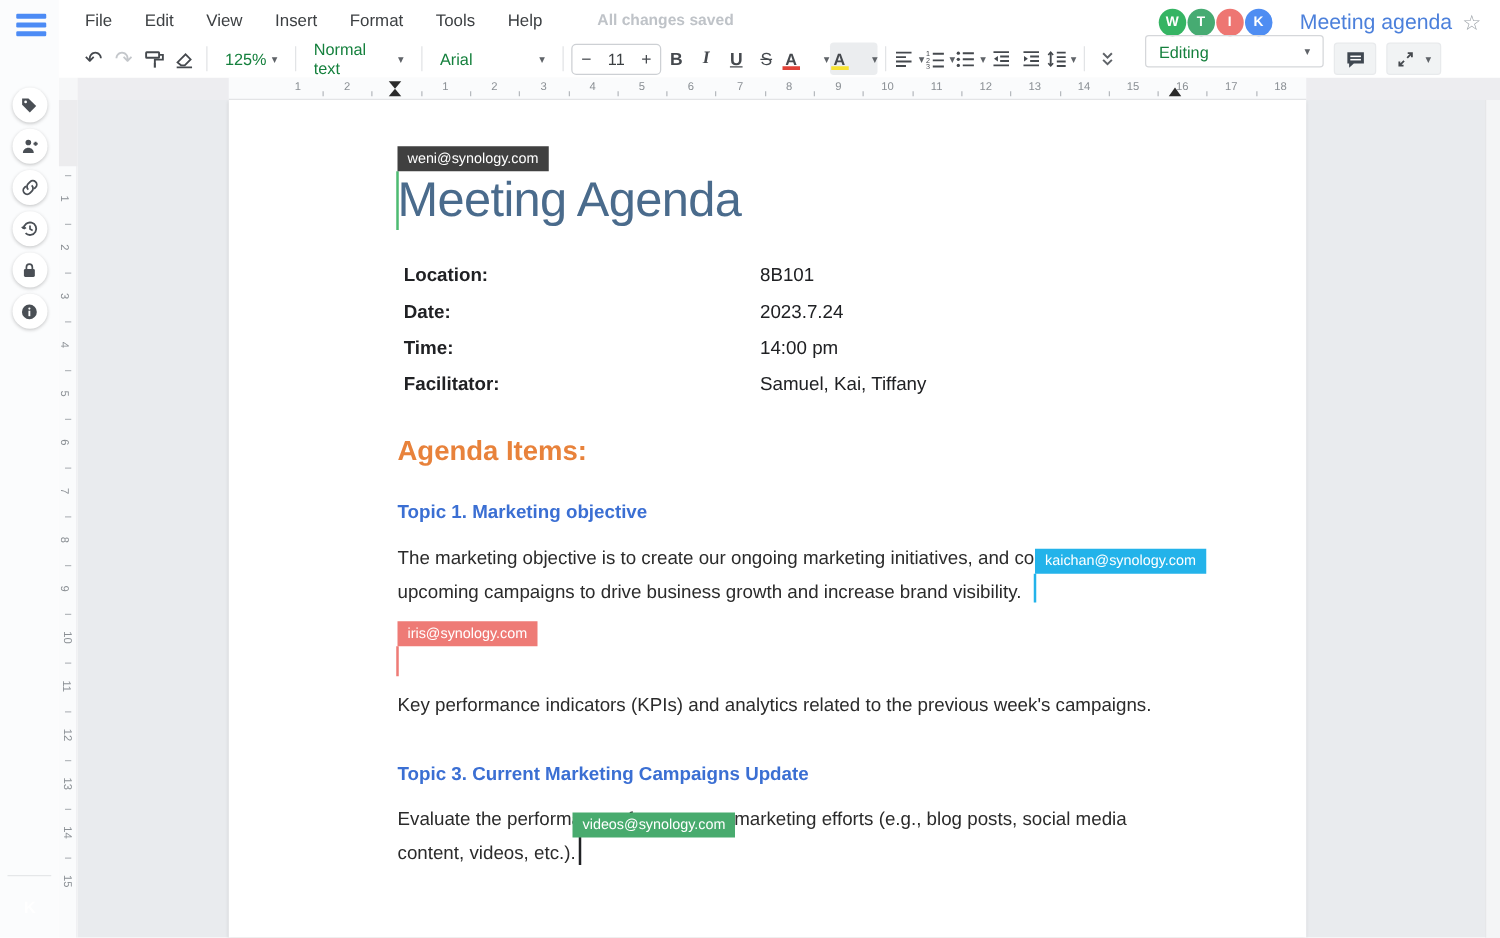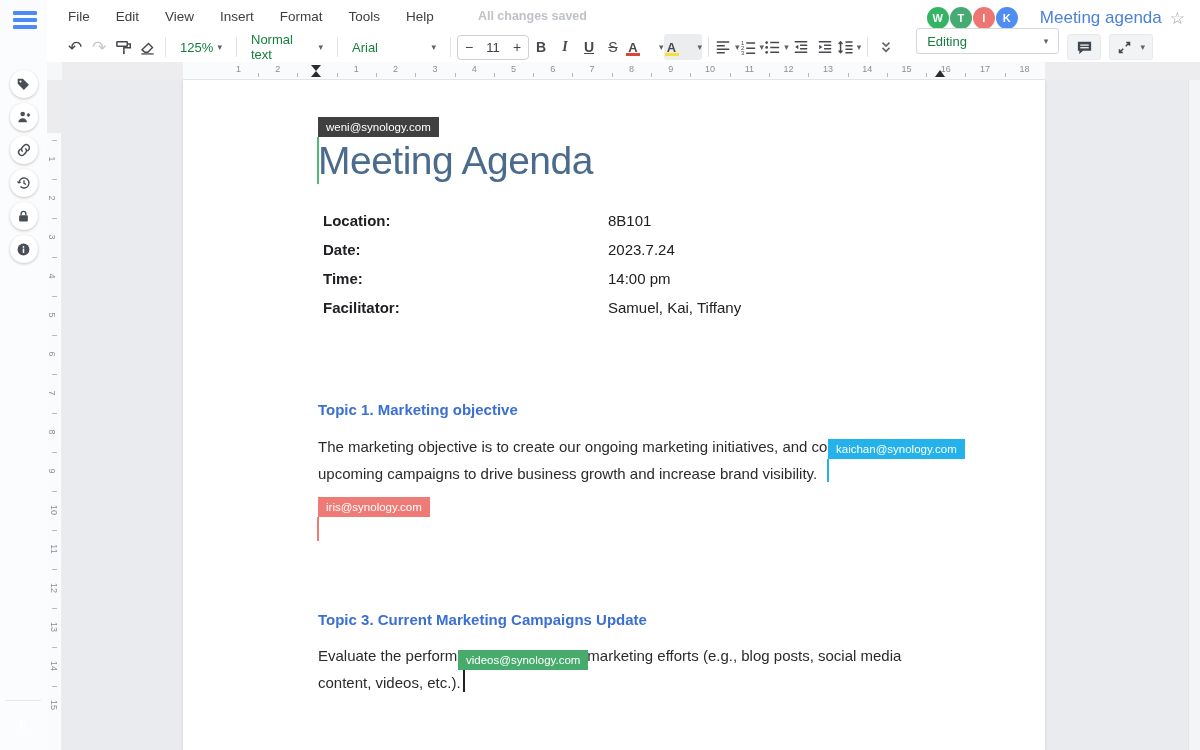--- a/index.html
+++ b/index.html
@@ -377,31 +377,33 @@
     </div>
     <div class="detail-row" style="top:190px">
       <b>Time:</b>
         <span class="detail-val">14:00 pm</span>
     </div>
     <div class="detail-row" style="top:219px">
       <b>Facilitator:</b>
         <span class="detail-val">Samuel, Kai, Tiffany</span>
     </div>
 
+    <div id="agenda-heading">Agenda Items:</div>
 
     <div class="topic-heading" style="top:321px">Topic 1. Marketing objective</div>
     <div class="body-line" style="top:356px">The marketing objective is to create our ongoing marketing initiatives, and collaborate</div>
     <div class="body-line" style="top:383px">upcoming campaigns to drive business growth and increase brand visibility.</div>
 
     <div class="flag" style="left:645px;top:359px;background:#23b3ea">kaichan@synology.com</div>
     <div class="caret" style="left:644px;top:379px;height:23px;background:#23b3ea"></div>
 
     <div class="flag" style="left:135px;top:417px;background:#ee7b76">iris@synology.com</div>
     <div class="caret" style="left:134px;top:437px;height:24px;background:#ee7b76"></div>
 
+    <div class="body-line" style="top:474px">Key performance indicators (KPIs) and analytics related to the previous week's campaigns.</div>
 
     <div class="topic-heading" style="top:531px">Topic 3. Current Marketing Campaigns Update</div>
     <div class="body-line" style="top:565px">Evaluate the performance of our current marketing efforts (e.g., blog posts, social media</div>
     <div class="body-line" style="top:592px">content, videos, etc.).</div>
 
     <div class="flag" style="left:275px;top:570px;background:#48ab6e">videos@synology.com</div>
     <div class="caret" style="left:280px;top:589px;height:23px;background:#202124"></div>
 
   </div>
   <div id="scrollbar"></div>

